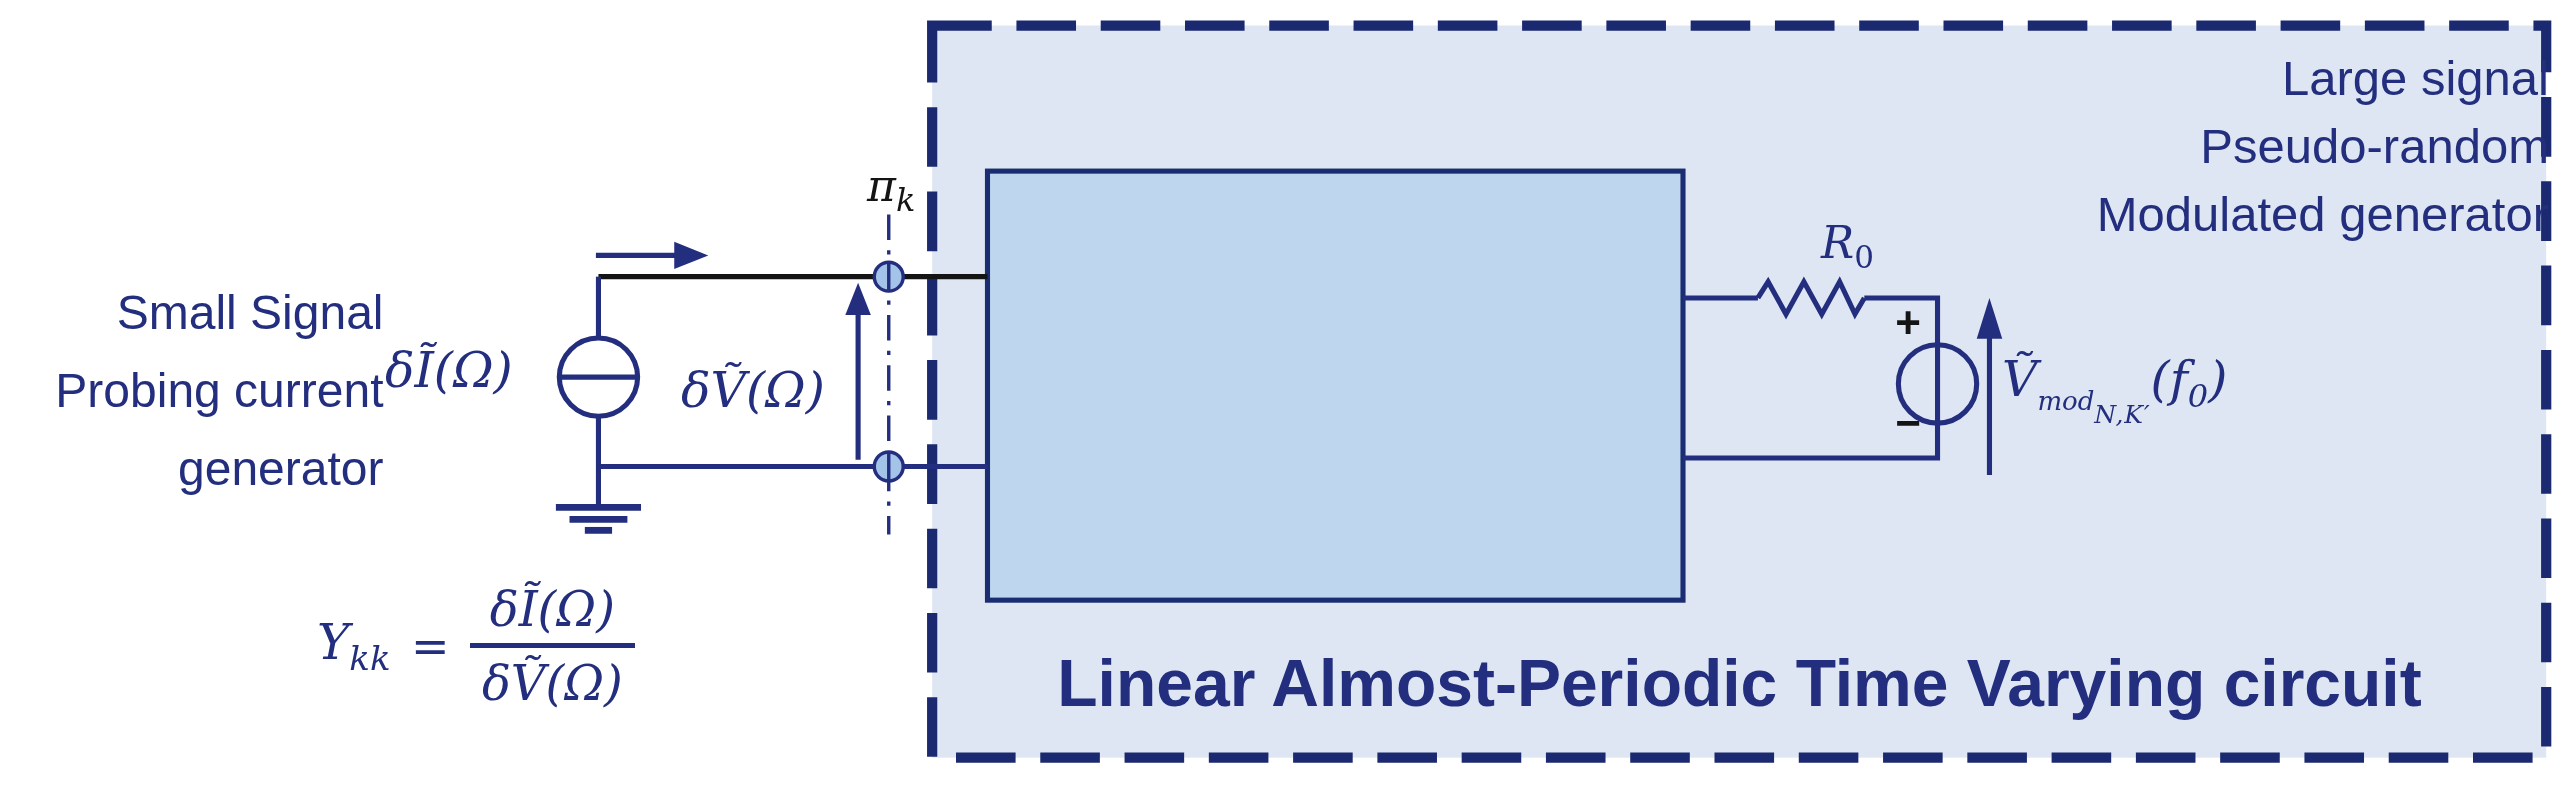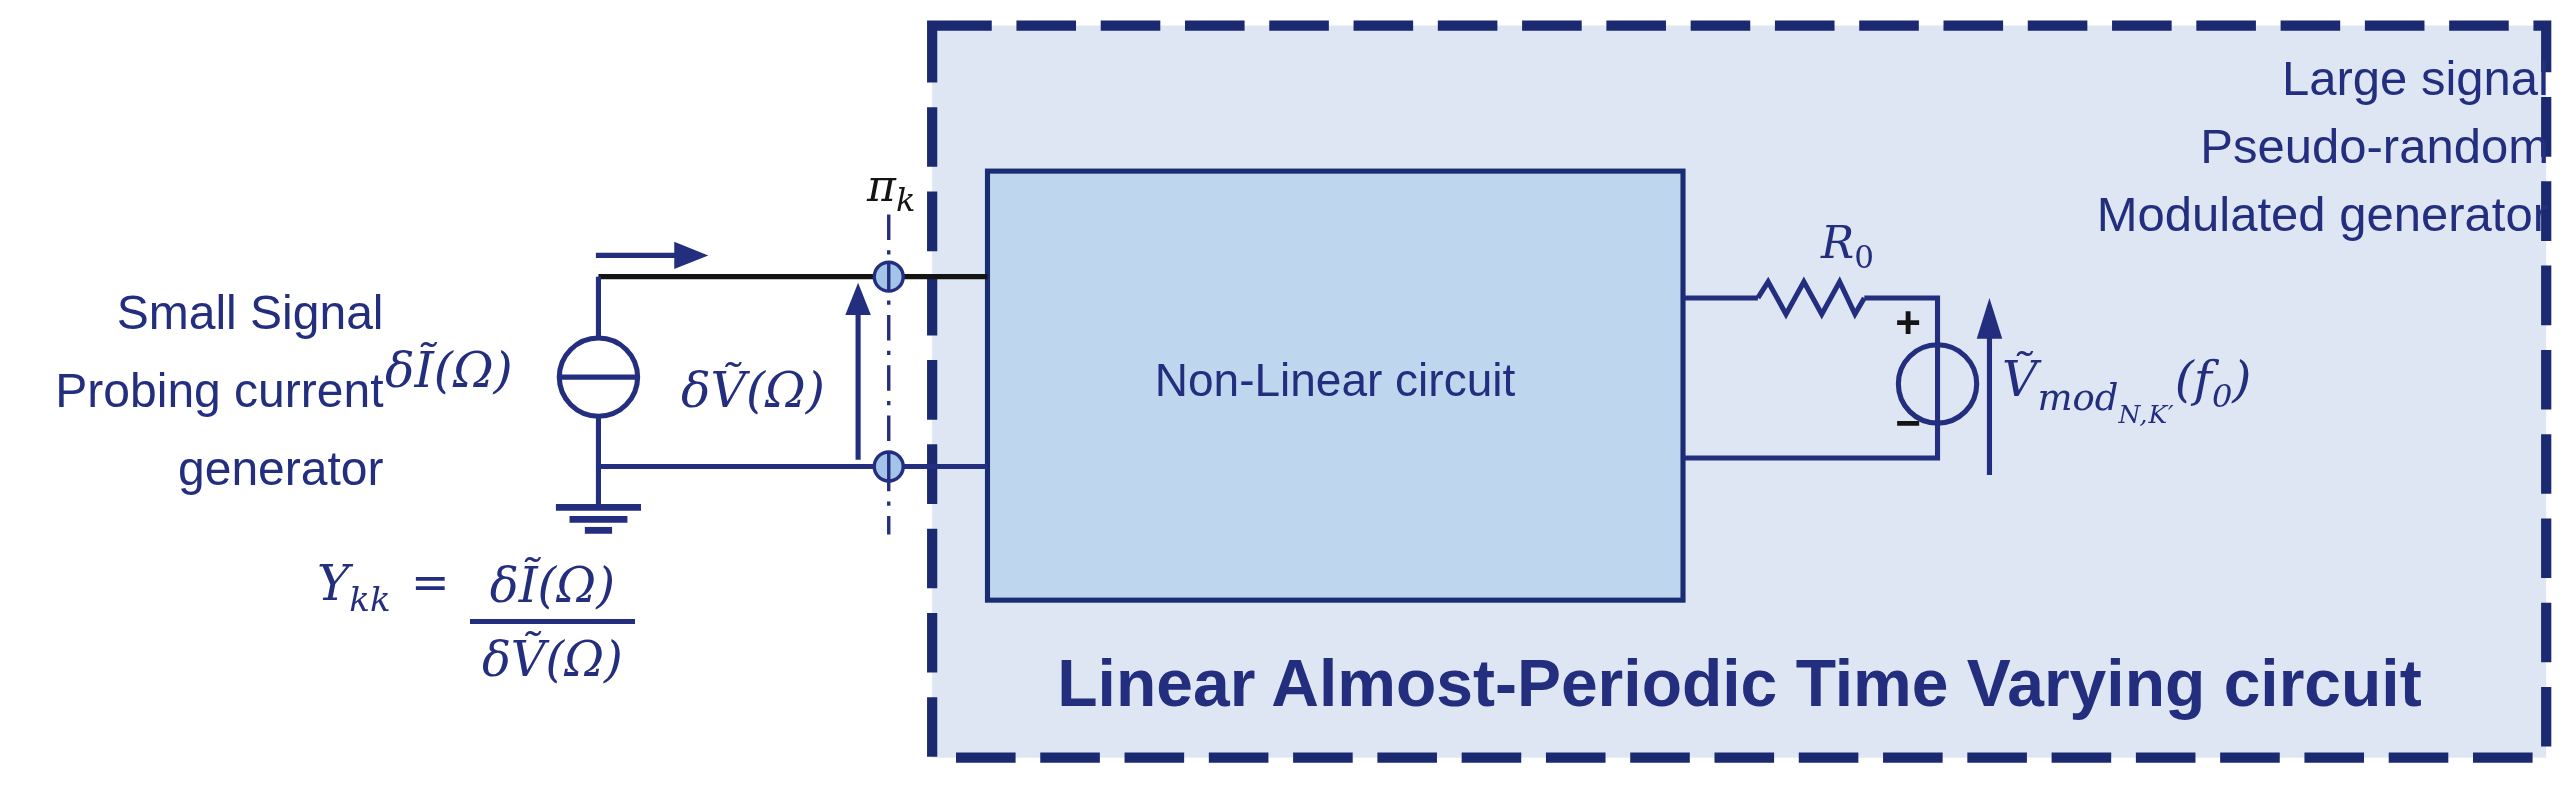--- a/index.html
+++ b/index.html
@@ -16,26 +16,26 @@
   #delta-v{left:681px;top:362px;font-size:49px;}
   #pi-k{left:847px;top:160px;font-size:44px;margin-left:20px;}
   #pi-k sub{font-size:32px;}
   #nl-title{left:987px;top:353px;width:696px;text-align:center;font-size:46px;}
   #right-caption{left:1984px;top:44px;width:565px;font-size:49px;line-height:68px;}
   #r0{left:1773px;top:217px;font-size:44px;margin-left:48px;}
   #r0 sub{font-size:31px;font-style:normal;}
   #plus{left:1881px;top:298px;width:54px;text-align:center;font-size:44px;font-weight:bold;}
   #minus{left:1881px;top:398px;width:54px;text-align:center;font-size:44px;font-weight:bold;}
   #vmod{left:2002px;top:351px;font-size:49px;}
-  #vmod .s1{font-size:37px;vertical-align:-13.6px;}
+  #vmod .s1{font-size:26px;vertical-align:-13.6px;}
   #vmod .s2{font-size:25px;vertical-align:-27px;letter-spacing:0.9px;margin-right:0;}
   #vmod sub{font-size:32px;}
   #laptv-caption{left:975px;top:645px;width:1529px;text-align:center;
                  font-size:66px;font-weight:bold;}
-  #formula{left:317px;top:555px;display:flex;gap:17px;font-size:49px;}
+  #formula{left:317px;top:579px;display:flex;align-items:center;gap:17px;font-size:49px;}
   #formula sub{font-size:34px;}
   #formula .eq{font-style:normal;font-size:46px;padding:0 3.4px;}
   #formula .frac{display:inline-block;text-align:center;}
   #formula .num,#formula .den{font-size:48px;padding:1.7px 12px;}
   #formula .bar{height:4.3px;background:#232E7E;margin:5.1px 0;}
 </style>
 </head>
 <body>
 
 <div id="stage">
@@ -91,21 +91,20 @@
 generator</div>
 
   <div id="delta-i" class="txt math">δĨ(Ω)</div>
 
   <div id="delta-v" class="txt math">δṼ(Ω)</div>
 
   <div id="pi-k" class="txt math black">
     <span>π</span><sub>k</sub>
   </div>
 
-  <div id="nl-title" class="txt">Non-Linear circuit</div>
 
   <div id="right-caption" class="txt caption">Large signal
 Pseudo-random
 Modulated generator</div>
 
   <div id="r0" class="txt math">
     <span>R</span><sub>0</sub>
   </div>
 
   <div id="plus" class="txt black">+</div>

